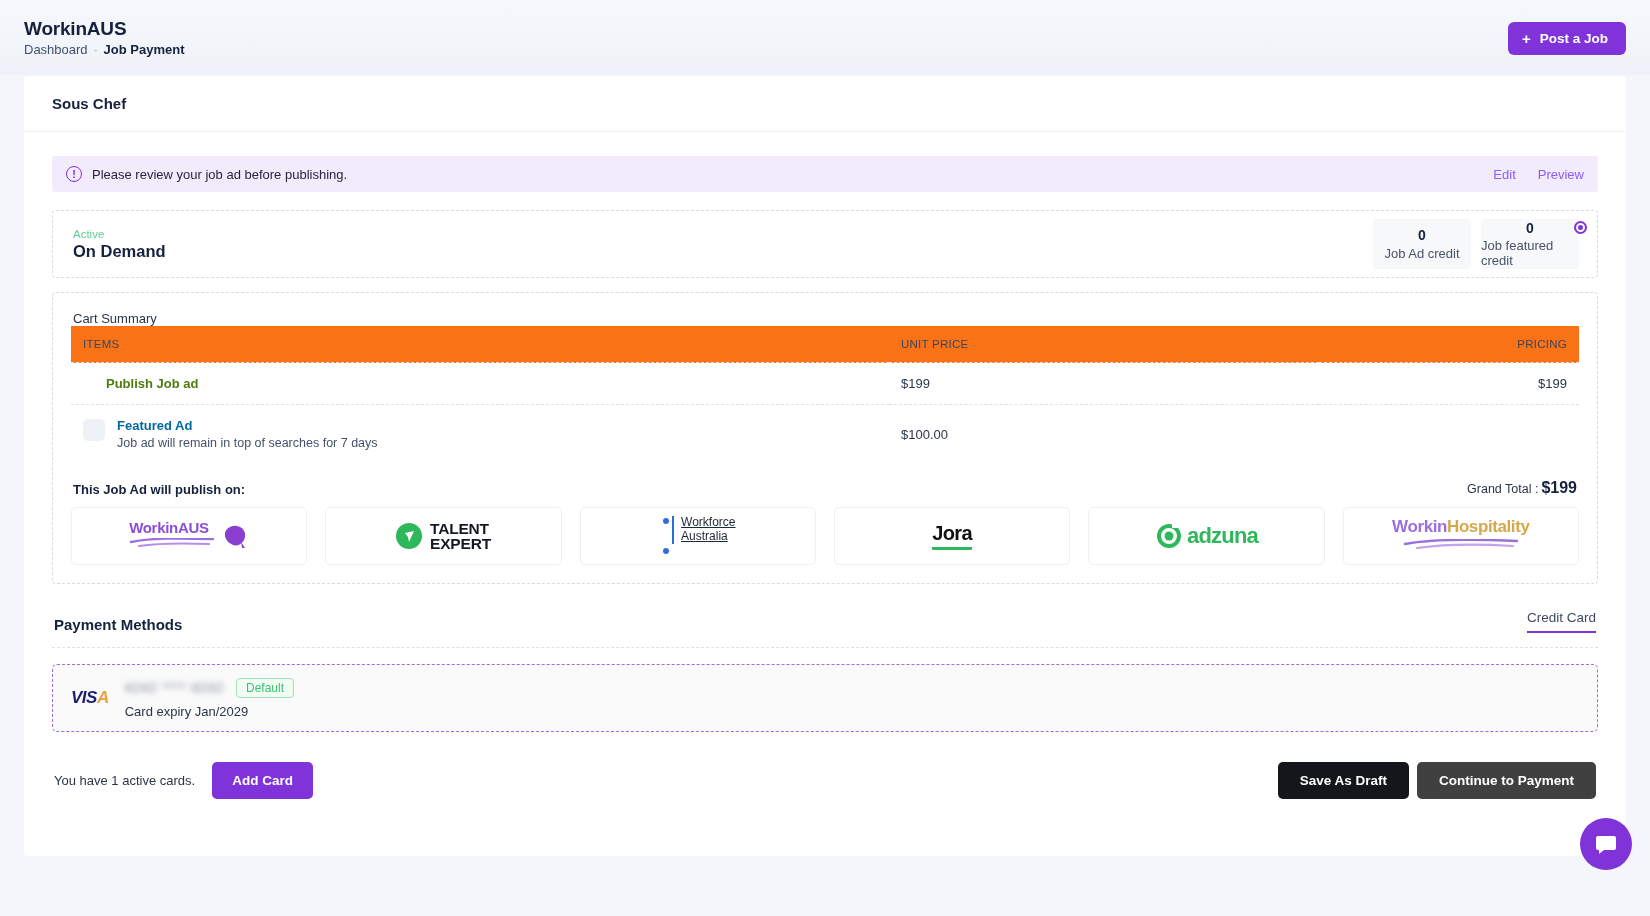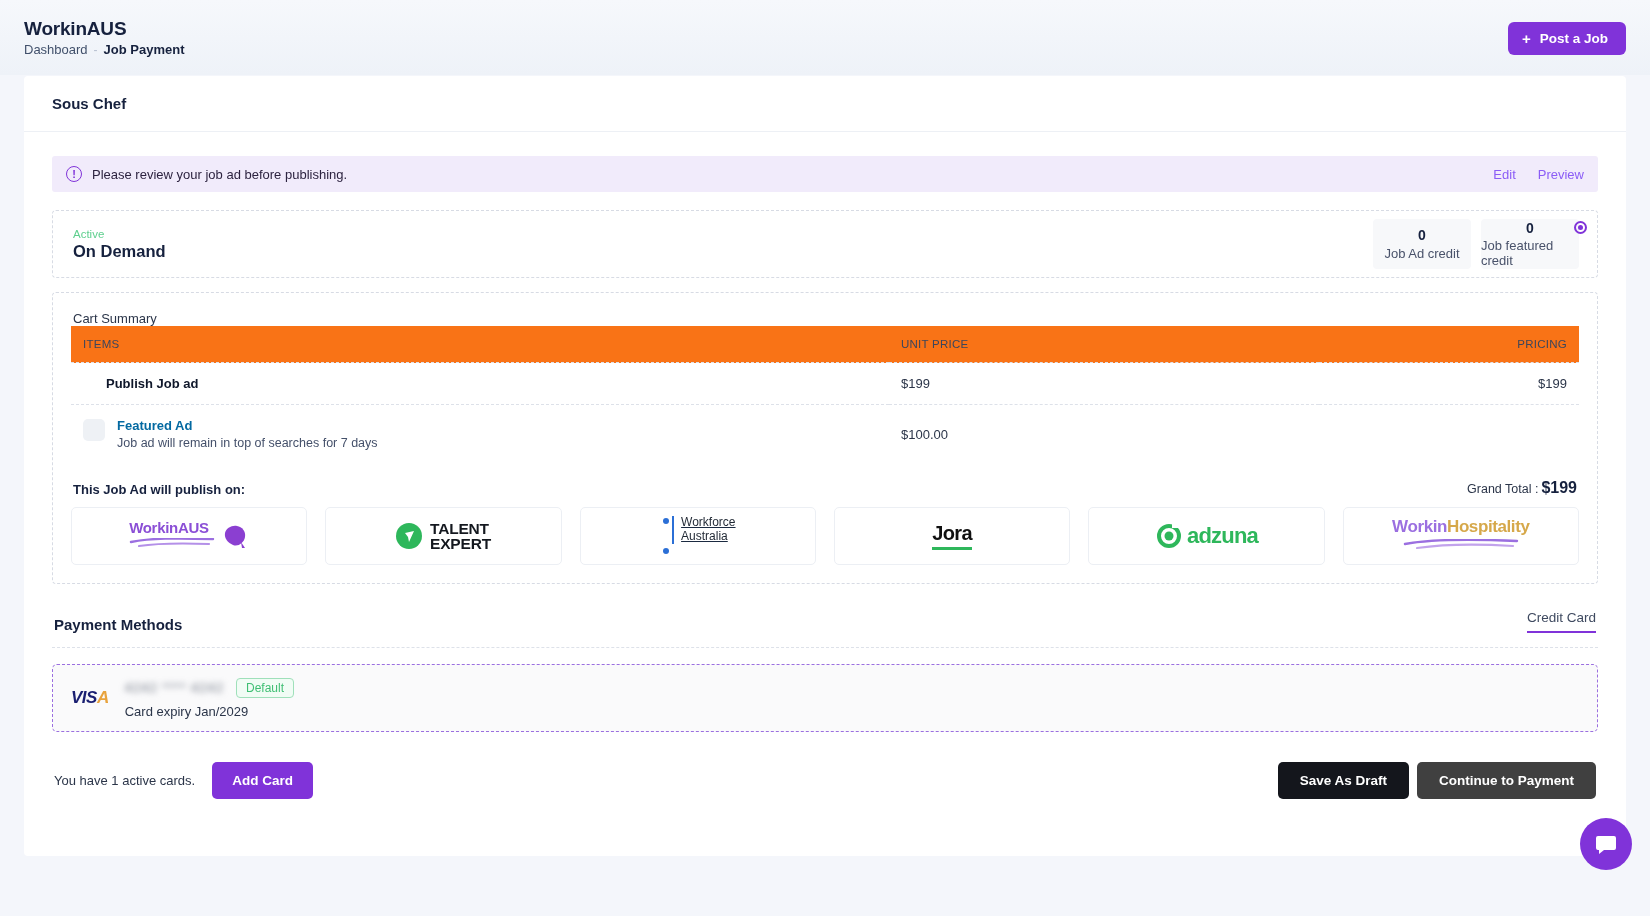--- a/index.html
+++ b/index.html
@@ -107,21 +107,21 @@
     border-bottom: 1px dashed #dde1e9;
   }
   table.cart thead th.c-mid { text-align: left; width: 430px; }
   table.cart thead th.c-right { text-align: right; width: 260px; }
   table.cart tbody td {
     padding: 13px 12px; font-size: 13px; color: #2b3549;
     border-bottom: 1px dashed #dde1e9; vertical-align: middle;
   }
   table.cart tbody tr:last-child td { border-bottom: none; }
   td.c-right { text-align: right; }
-  .item-strong { font-weight: 700; color: #0f172a; font-size: 13px; padding-left: 23px; }
+  .item-strong { font-weight: 700; color: #4d7c0f; font-size: 13px; padding-left: 23px; }
   .feat-cell { display: flex; align-items: flex-start; gap: 12px; }
   .feat-check {
     width: 22px; height: 22px; border-radius: 5px; background: #eef1f5;
     flex: 0 0 22px; margin-top: 1px; cursor: pointer;
   }
   .feat-name { font-size: 13px; font-weight: 700; color: #0369a1; }
   .feat-desc { font-size: 12.5px; color: #44506a; margin-top: 3px; text-align: right; }
 
   
   .publish-head { display: flex; align-items: flex-end; margin: 16px 2px 10px 2px; }

